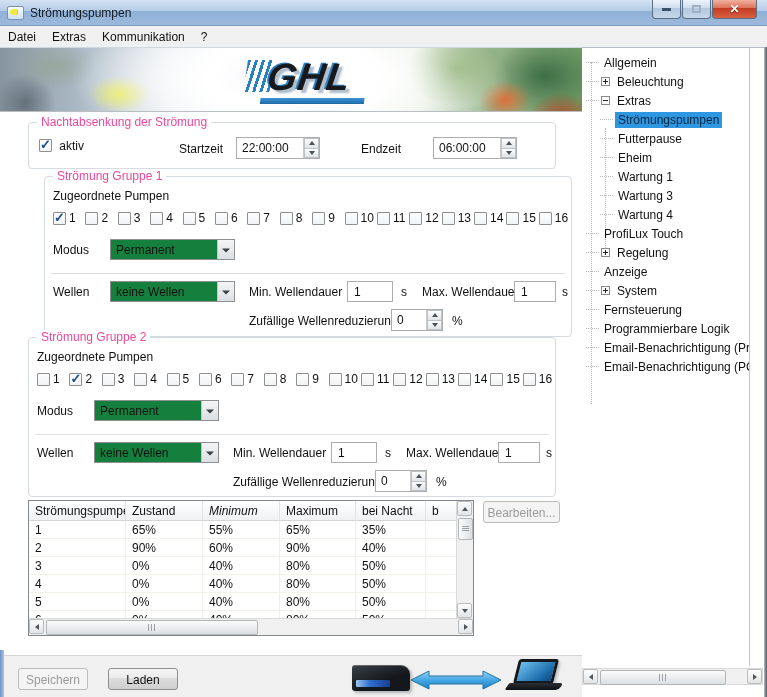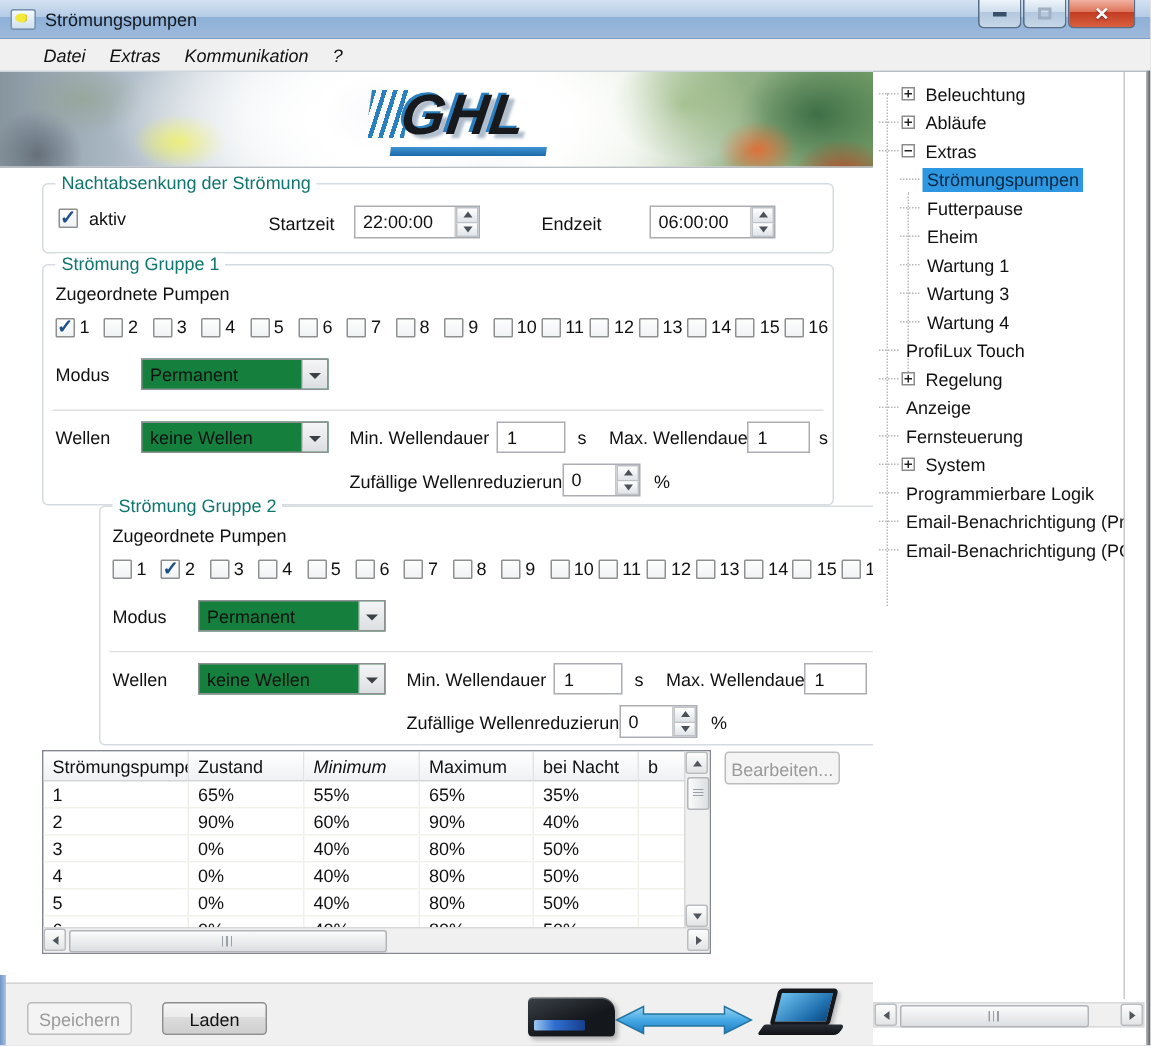--- a/index.html
+++ b/index.html
@@ -19,21 +19,21 @@
   .winbtns { position:absolute; right:10px; top:0; display:flex; }
   .wbtn { height:19px; border:1px solid #5a6f87; border-top:none; border-radius:0 0 4px 4px;
     display:flex; align-items:center; justify-content:center; margin-left:1px; }
   .wbtn.min, .wbtn.max { width:29px; background:linear-gradient(#eef4fa,#cddcec 45%,#b3c8de 46%,#c6d7e8); }
   .glyph-min { width:9px; height:3px; background:#39506b; }
   .glyph-max { width:9px; height:8px; border:2px solid #9fb0c2; }
   .wbtn.close { width:45px; background:linear-gradient(#f0b0a0,#de7257 45%,#c23c23 46%,#d8603f); }
   .glyph-close { color:#fff; font-weight:bold; font-size:12px; text-shadow:0 1px 1px #7d2010; }
 
   
-  .menubar { position:absolute; left:0; top:26px; width:767px; height:21px; background:#f0f0f0; display:flex; align-items:center; padding-left:21px;font-style:italic; }
+  .menubar { position:absolute; left:0; top:26px; width:767px; height:21px; background:#f0f0f0; display:flex; align-items:center; padding-left:0; }
   .menu-item { padding:2px 8px; cursor:default; }
 
   
   .banner { position:absolute; left:0; top:47px; width:582px; height:65px;
     border-top:1px solid #d2d7dc; border-bottom:1px solid #b9bec3;
     background:
       radial-gradient(45px 26px at 120px 46px, rgba(230,233,60,.95), transparent 70%),
       radial-gradient(55px 32px at 55px 18px, rgba(150,165,150,.8), transparent 75%),
       radial-gradient(40px 40px at 25px 55px, rgba(90,100,110,.8), transparent 75%),
       radial-gradient(48px 36px at 250px 28px, rgba(130,120,205,.8), transparent 70%),
@@ -48,24 +48,24 @@
   .ghl-logo { position:absolute; left:245px; top:8px; width:130px; height:50px; transform:skewX(-8deg); }
   .ghl-stripes { position:absolute; left:0; top:4px; width:26px; height:32px;
     background:repeating-linear-gradient(100deg,#2a7fc0 0 3px, transparent 3px 7px); }
   .ghl-text { position:absolute; left:22px; top:0; font-size:38px; font-weight:bold; font-style:italic; color:#17191c;
     text-shadow:-2px -1px 0 #2a7fc0, 4px 3px 2px #aebccb; letter-spacing:1px; }
   .ghl-underline { position:absolute; left:18px; top:42px; width:104px; height:6px; background:linear-gradient(#3f93d4,#1c6aa8); }
 
   
   .content { position:absolute; left:0; top:112px; width:582px; height:543px; background:#fff; }
   .grp { position:absolute; border:1px solid #d5dbe0; border-radius:4px; background:#fff; }
-  .grp-legend { position:absolute; top:-8px; left:8px; background:#fff; padding:0 4px; color:#0f766e; }
+  .grp-legend { position:absolute; top:-8px; left:8px; background:#fff; padding:0 4px; color:#ec4899; }
   .grp-night { left:28px; top:10px;  width:528px; height:47px; }
-  .grp-g1    { left:28px; top:64px;  width:528px; height:161px; }
-  .grp-g2    { left:28px; top:225px; width:528px; height:160px;margin-left:38px; }
+  .grp-g1    { left:44px; top:64px;  width:528px; height:161px; }
+  .grp-g2    { left:28px; top:225px; width:528px; height:160px; }
   .lbl { position:absolute; white-space:nowrap; }
 
   .cb { display:inline-block; width:13px; height:13px; border:1px solid #8e8f8f; border-radius:1px;
     background:linear-gradient(#fdfdfd,#f0f3f5); position:relative; vertical-align:-2px; }
   .cb.checked::after { content:"✓"; position:absolute; left:0px; top:-3px; font-size:13px; font-weight:bold; color:#1d4f8b; }
 
   .timespin, .numspin { position:absolute; height:22px; border:1px solid #abadb3; background:#fff; }
   .timespin { width:84px; } .numspin  { width:52px; }
   .spin-val { position:absolute; left:5px; top:3px; }
   .spin-btns { position:absolute; right:0; top:0; bottom:0; width:16px; display:flex; flex-direction:column; border-left:1px solid #c9c9c9; }
@@ -412,30 +412,29 @@
     </div>
   </div>
 
   <div class="tree-region">
     <div class="tree-panel">
       <div class="tvline" style="left:9px; top:14px; height:342px;"></div>
       <div class="tvline" style="left:23px; top:80px; height:124px;"></div>
       <div class="tree">
           <div class="tree-item lv0">
             <span class="tstub"></span>
+            <span class="tlabel">Allgemein</span>
+          </div>
+          <div class="tree-item lv0">
+            <span class="tstub"></span>
             <span class="tglyph plus"></span>
             <span class="tlabel">Beleuchtung</span>
           </div>
           <div class="tree-item lv0">
             <span class="tstub"></span>
-            <span class="tglyph plus"></span>
-            <span class="tlabel">Abläufe</span>
-          </div>
-          <div class="tree-item lv0">
-            <span class="tstub"></span>
             <span class="tglyph minus"></span>
             <span class="tlabel">Extras</span>
           </div>
           <div class="tree-item lv1 selected">
             <span class="tstub"></span>
             <span class="tlabel">Strömungspumpen</span>
           </div>
           <div class="tree-item lv1">
             <span class="tstub"></span>
             <span class="tlabel">Futterpause</span>
@@ -464,26 +463,26 @@
             <span class="tstub"></span>
             <span class="tglyph plus"></span>
             <span class="tlabel">Regelung</span>
           </div>
           <div class="tree-item lv0">
             <span class="tstub"></span>
             <span class="tlabel">Anzeige</span>
           </div>
           <div class="tree-item lv0">
             <span class="tstub"></span>
-            <span class="tlabel">Fernsteuerung</span>
-          </div>
-          <div class="tree-item lv0">
-            <span class="tstub"></span>
             <span class="tglyph plus"></span>
             <span class="tlabel">System</span>
+          </div>
+          <div class="tree-item lv0">
+            <span class="tstub"></span>
+            <span class="tlabel">Fernsteuerung</span>
           </div>
           <div class="tree-item lv0">
             <span class="tstub"></span>
             <span class="tlabel">Programmierbare Logik</span>
           </div>
           <div class="tree-item lv0">
             <span class="tstub"></span>
             <span class="tlabel">Email-Benachrichtigung (Prof</span>
           </div>
           <div class="tree-item lv0">

